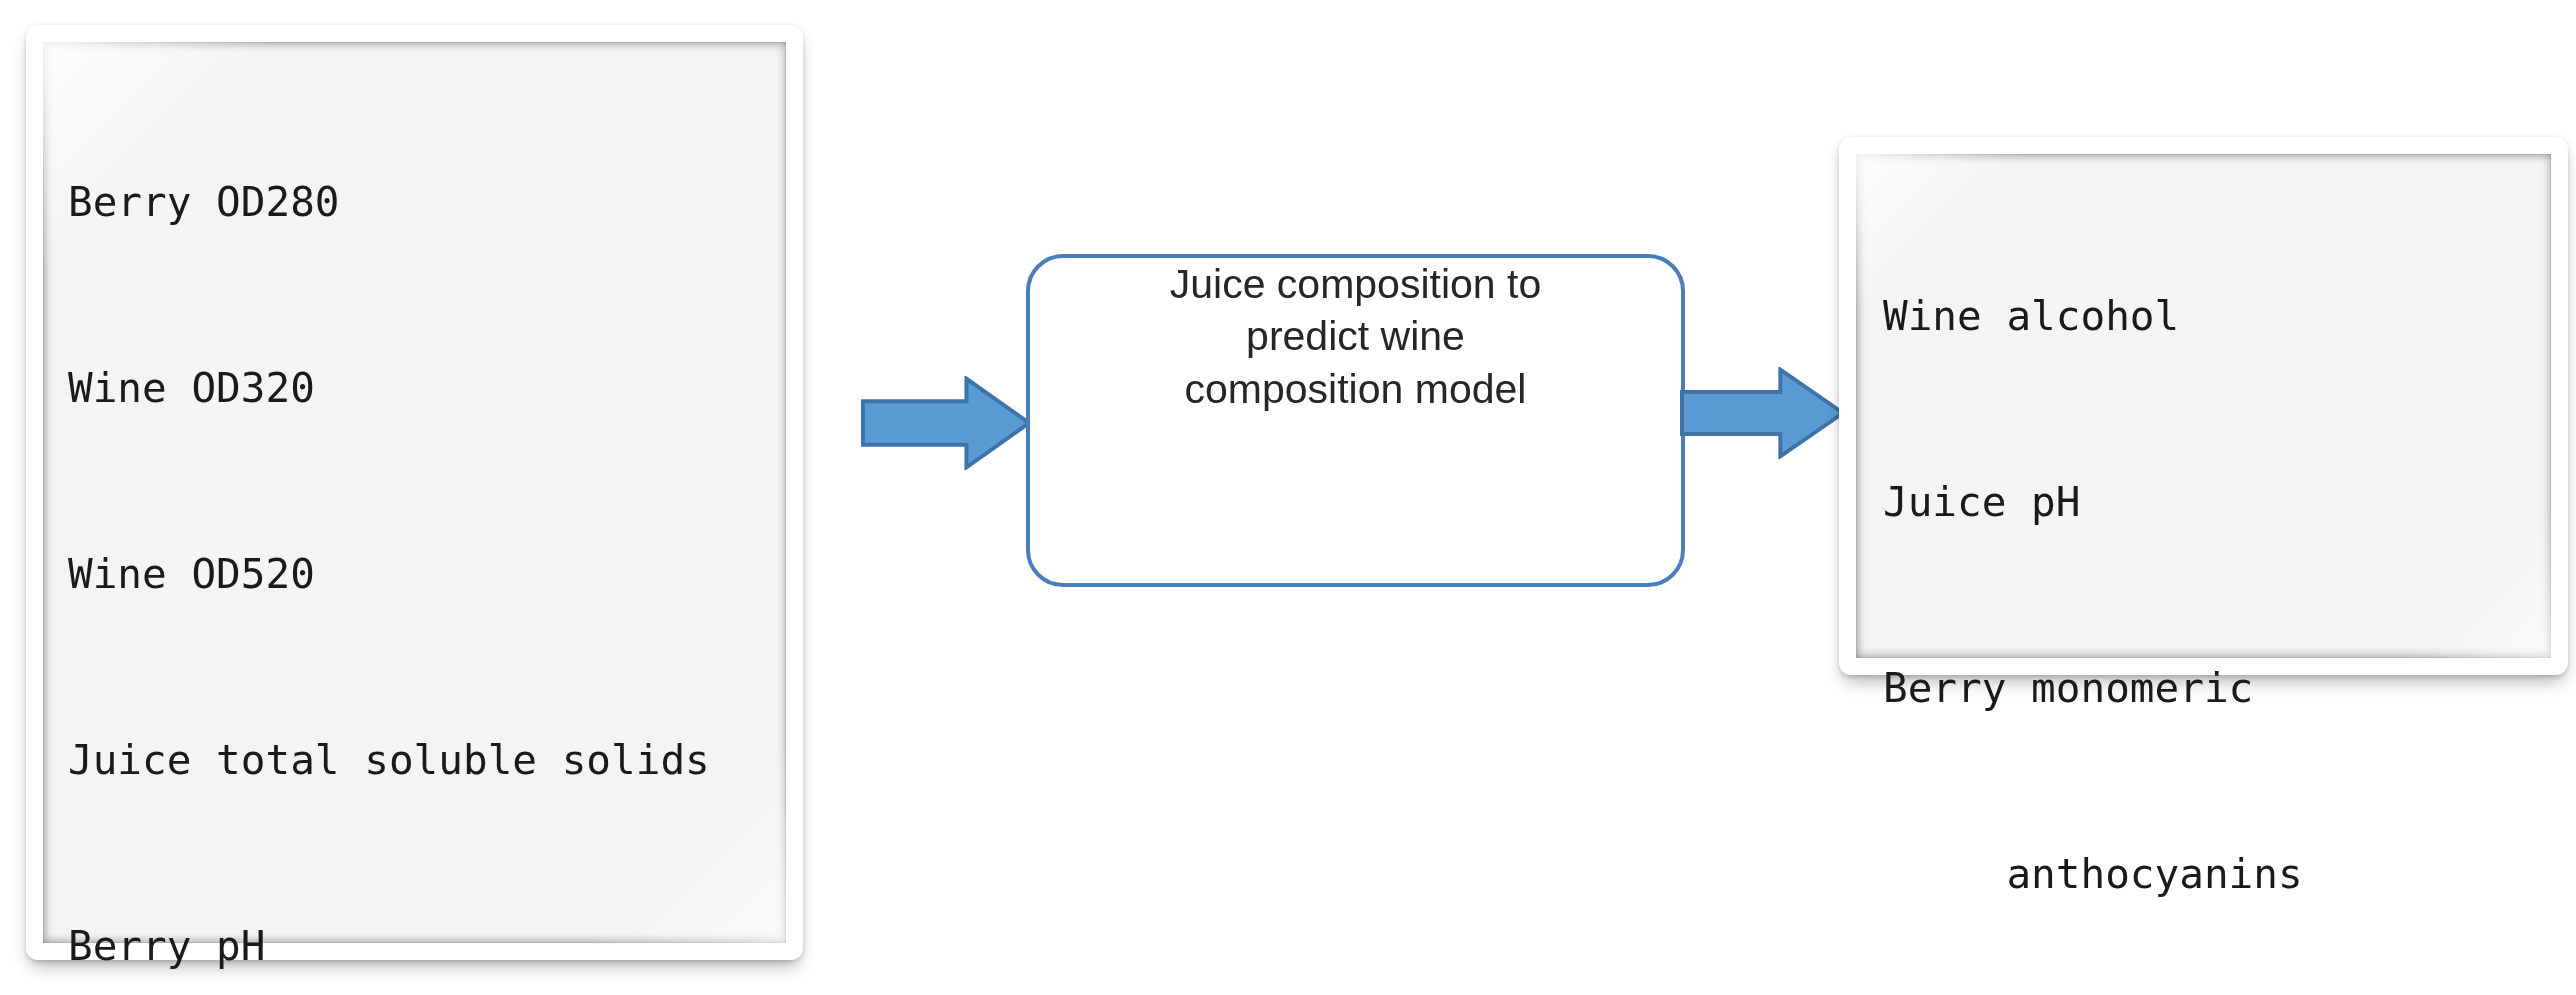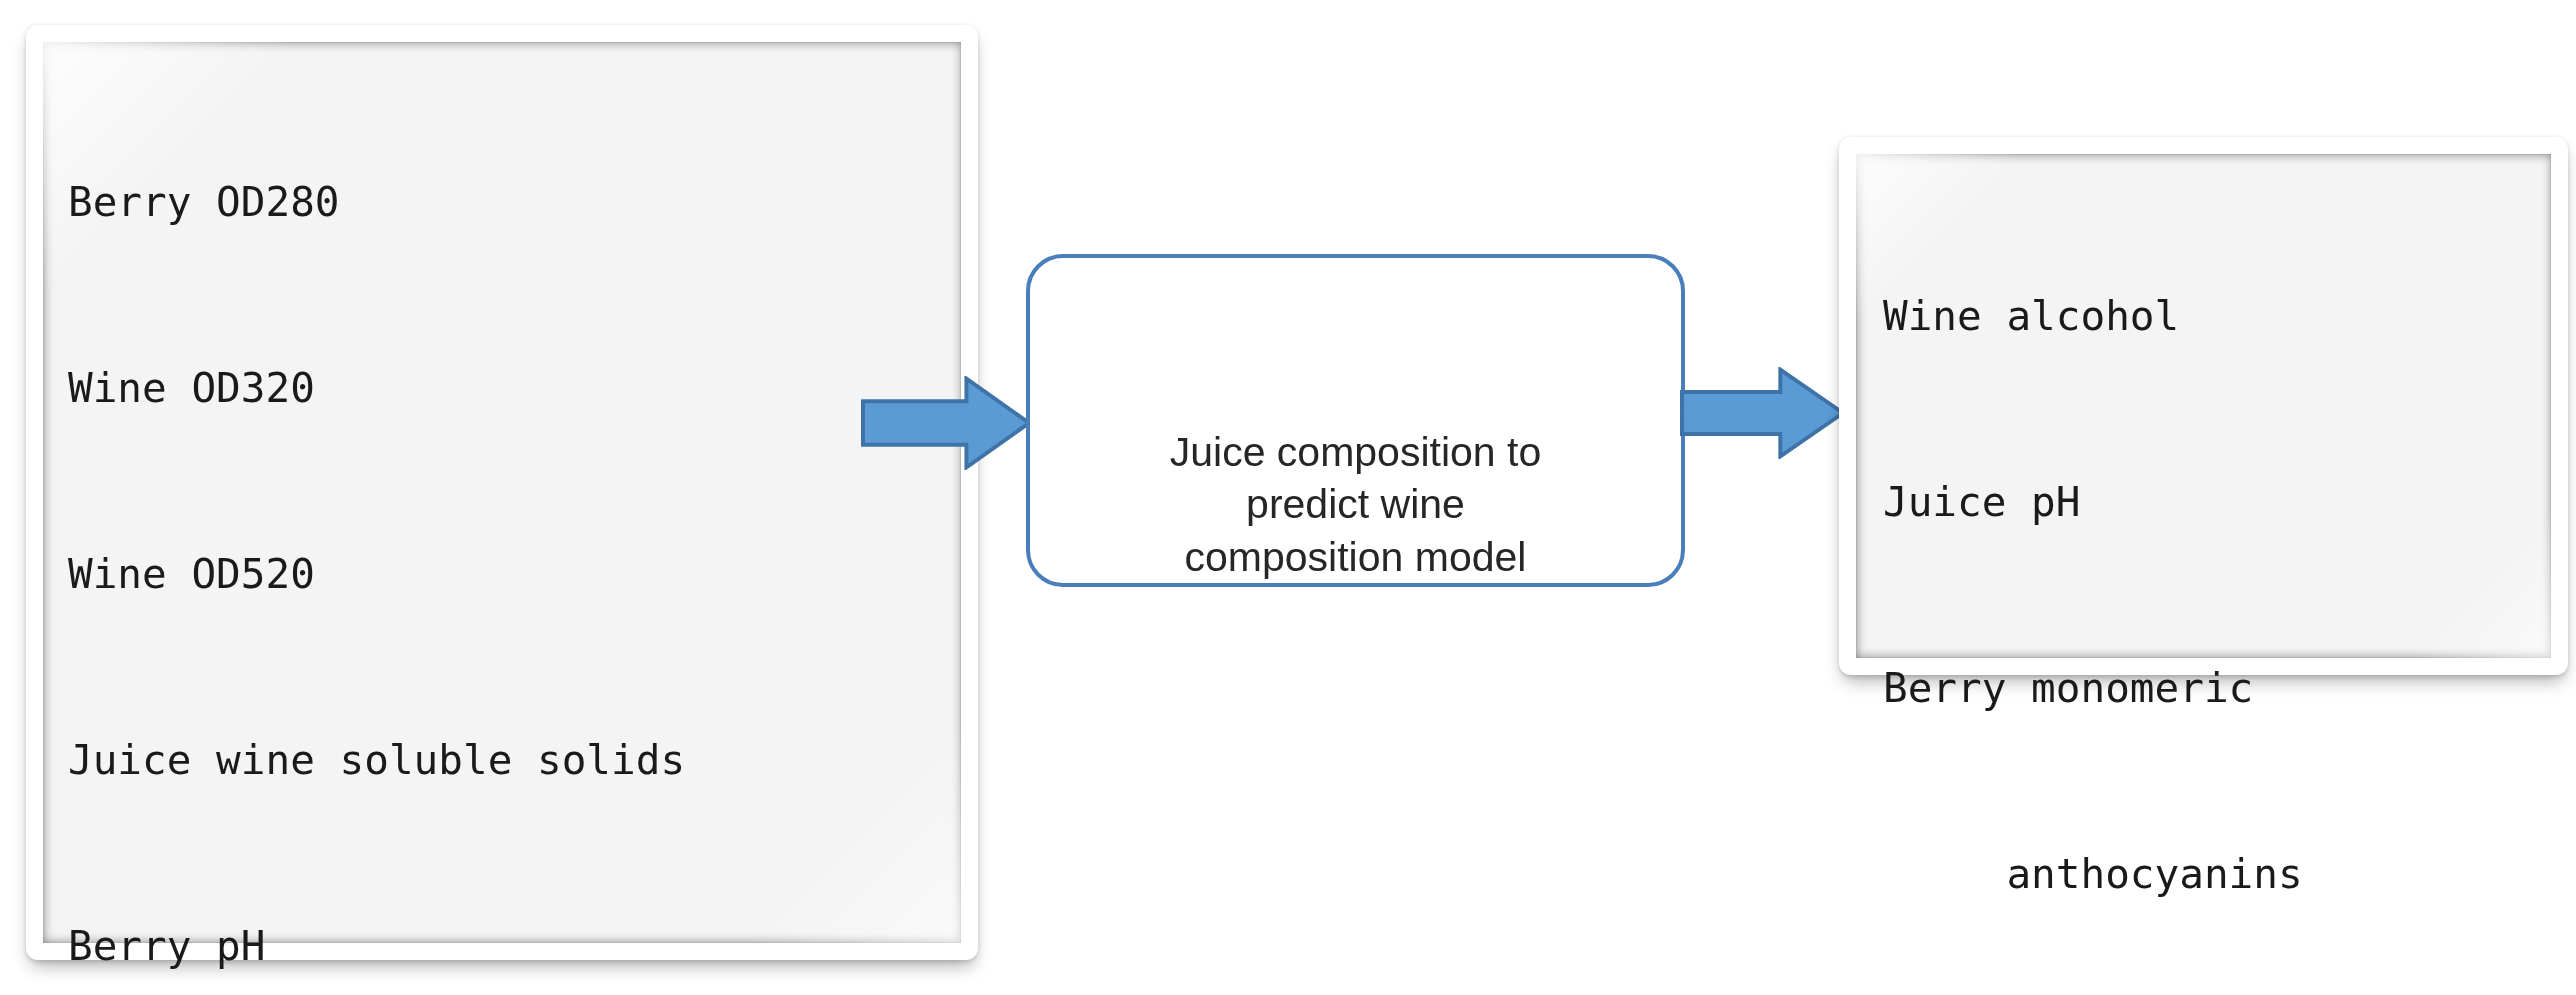--- a/index.html
+++ b/index.html
@@ -63,21 +63,21 @@
   }
   .line {
     display: block;
     white-space: pre;
   }
 
   
   #inputs-box {
     left: 26px;
     top: 25px;
-    width: 952px;
+    width: 777px;
     height: 935px;
   }
   #inputs-box .plaque-text {
     font-size: 41px;
     line-height: 62px;
     top: 22.4px;
     left: 42px;
   }
 
   
@@ -103,21 +103,21 @@
     position: absolute;
     left: 1026px;
     top: 254px;
     width: 659px;
     height: 333px;
     box-sizing: border-box;
     border: 4px solid #4A7EBB;
     border-radius: 37px;
     background: #ffffff;
     display: flex;
-    align-items: flex-end;
+    align-items: flex-start;
     justify-content: center;
   }
   #model-box .model-text {
     font-family: "Liberation Sans", sans-serif;
     font-size: 41px;
     line-height: 1.28;
     color: #262626;
     text-align: center;
     width: 86%;
   }
@@ -133,21 +133,21 @@
 <body>
 
 <div id="canvas">
 
   <div class="plaque" id="inputs-box">
     <div class="plaque-inner"></div>
     <div class="plaque-text">
       <span class="line">Berry OD280</span>
       <span class="line">Wine OD320</span>
       <span class="line">Wine OD520</span>
-      <span class="line">Juice wine soluble solids</span>
+      <span class="line">Juice total soluble solids</span>
       <span class="line">Berry pH</span>
       
       
       
       
       
       
       
       
       

